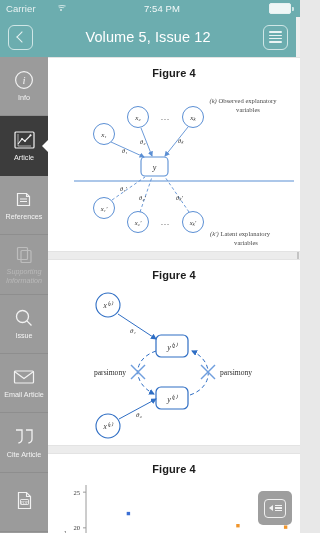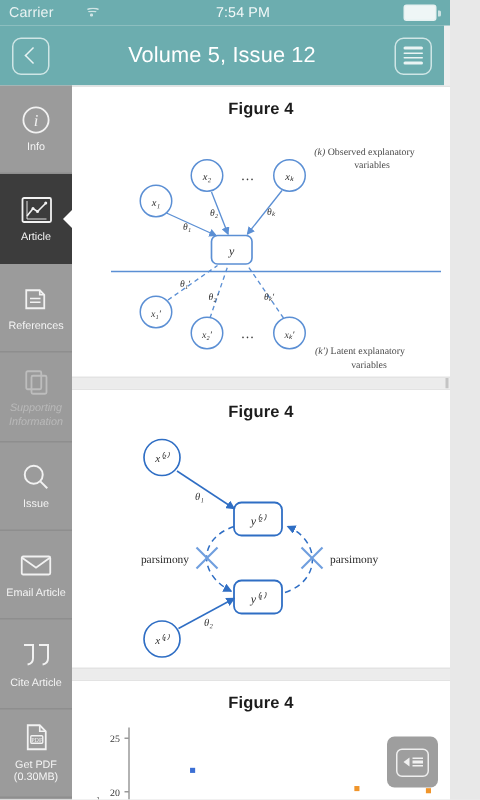--- a/index.html
+++ b/index.html
@@ -229,21 +229,20 @@
 
     <div class="side-item">
       <span class="si-icon">
         <svg width="17" height="19" viewBox="0 0 17 19">
             <path d="M2.5 1.5h8l4 4v12h-12z" fill="none" stroke="#f2f2f2" stroke-width="1.2"></path>
             <path d="M10.5 1.5v4h4" fill="none" stroke="#f2f2f2" stroke-width="1.1"></path>
             <rect x="4.5" y="8.5" width="8" height="5" fill="none" stroke="#f2f2f2" stroke-width=".9" rx=".6"></rect>
             <text x="8.5" y="12.6" font-size="4" fill="#f2f2f2" text-anchor="middle" font-family="Liberation Sans, sans-serif">PDF</text>
           </svg>
       </span>
-      <span class="si-label">Get PDF (0.30MB)</span>
     </div>
   </div>
 
   <div class="content">
 
     <div class="scrollbar"></div>
 
     <div class="card">
       <div class="fig-title">Figure 4</div>
       <div class="fig-body">

